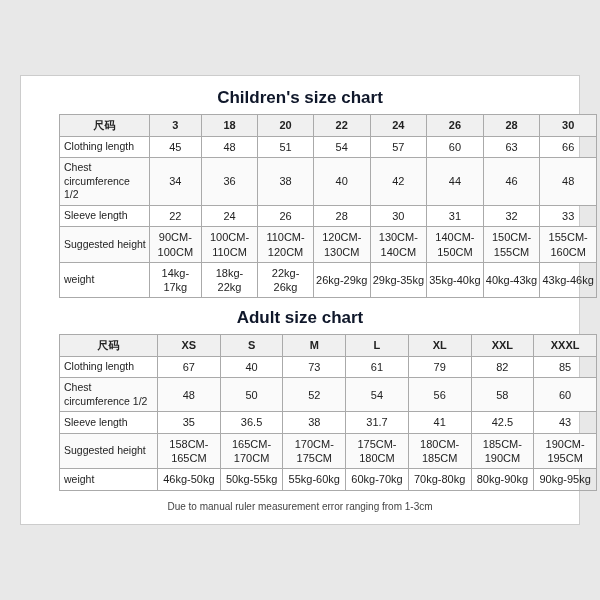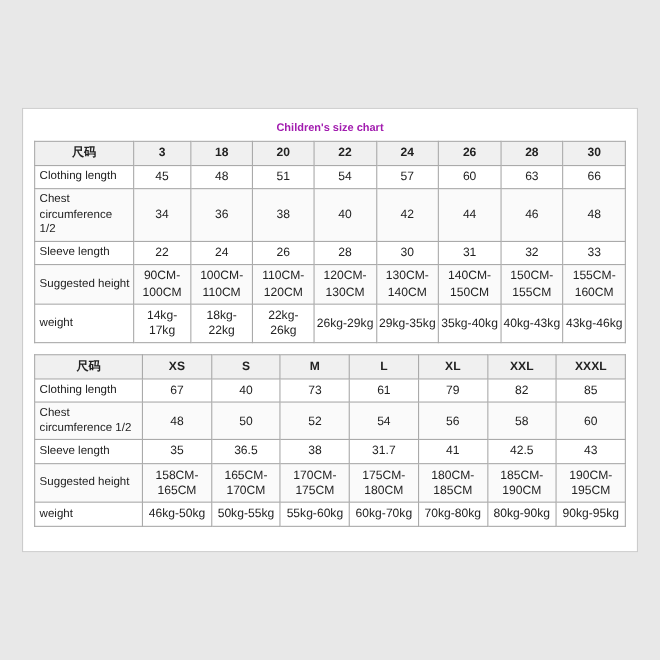--- a/index.html
+++ b/index.html
@@ -13,30 +13,31 @@
       font-family: Arial, sans-serif;
     }
     .card {
       background: #fff;
       border: 1px solid #ccc;
       padding: 12px 10px;
       width: 560px;
     }
     .section-title {
       text-align: center;
-      font-size: 10px;
+      font-size: 17px;
       font-weight: bold;
       margin-bottom: 6px;
-      color: #a21caf;
+      color: #0f172a;
     }
     table {
       width: 100%;
       border-collapse: collapse;
       font-size: 11px;
       margin-bottom: 10px;
+      margin-left: 28px;
     }
     th, td {
       border: 1px solid #aaa;
       text-align: center;
       padding: 3px 2px;
       color: #222;
       line-height: 1.3;
     }
     thead tr {
       background: #f0f0f0;
@@ -128,20 +129,21 @@
           <td>22kg-26kg</td>
           <td>26kg-29kg</td>
           <td>29kg-35kg</td>
           <td>35kg-40kg</td>
           <td>40kg-43kg</td>
           <td>43kg-46kg</td>
         </tr>
       </tbody>
   </table>
 
+  <div class="section-title">Adult size chart</div>
   <table>
     <thead>
       <tr id="adult-header">
           <th>尺码</th>
           <th>XS</th>
           <th>S</th>
           <th>M</th>
           <th>L</th>
           <th>XL</th>
           <th>XXL</th>
@@ -195,13 +197,14 @@
           <td>50kg-55kg</td>
           <td>55kg-60kg</td>
           <td>60kg-70kg</td>
           <td>70kg-80kg</td>
           <td>80kg-90kg</td>
           <td>90kg-95kg</td>
         </tr>
       </tbody>
   </table>
 
+  <div class="footnote">Due to manual ruler measurement error ranging from 1-3cm</div>
 </div>
 
 </body></html>

